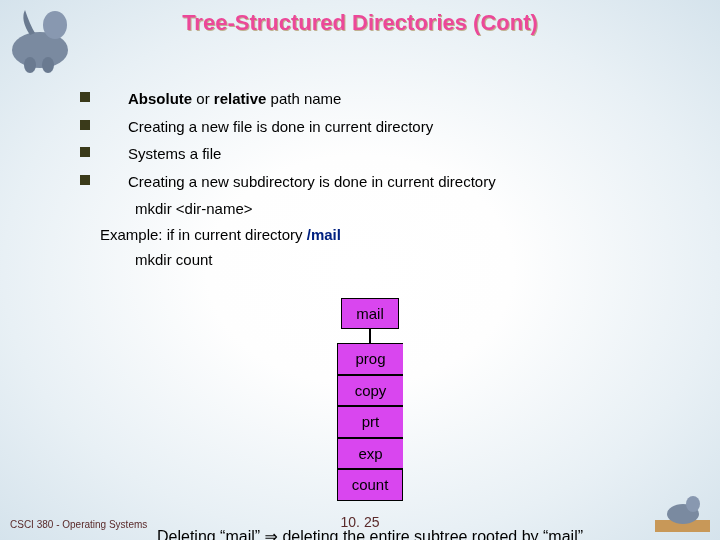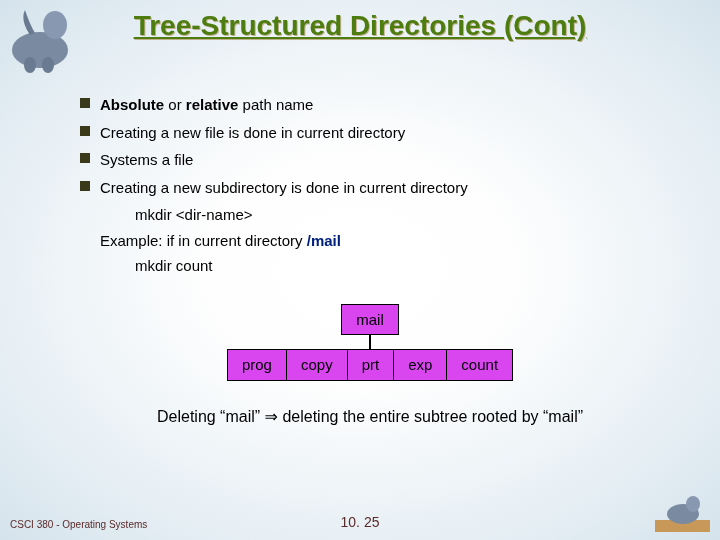--- a/index.html
+++ b/index.html
@@ -21,36 +21,36 @@
   .dino-bottom {
     position: absolute;
     bottom: 8px;
     right: 10px;
     width: 55px;
     height: 40px;
   }
   .title {
     text-align: center;
     padding-top: 10px;
-    font-size: 28px;
+    font-size: 22px;
     font-weight: bold;
-    color: #4d7c0f;
-    text-decoration: underline;
+    color: #ec4899;
     text-shadow: 1px 1px 0 #c0b090;
   }
   .content {
     margin: 50px 60px 0 80px;
     font-size: 15px;
     color: #000;
     line-height: 1.7;
   }
   .bullet-row {
     display: flex;
     align-items: flex-start;
     margin-bottom: 2px;
+    gap: 28px;
   }
   .bullet {
     width: 10px;
     height: 10px;
     background: #3a3a1a;
     margin-right: 10px;
     margin-top: 6px;
     flex-shrink: 0;
   }
   .indent {
@@ -68,20 +68,21 @@
   }
   .tree-box {
     border: 1.5px solid #000;
     background: #d946ef;
     padding: 2px 14px;
     font-size: 15px;
     text-align: center;
   }
   .tree-row {
     display: flex;
+    flex-direction: column;
   }
   .tree-row .tree-box {
     border-right: none;
   }
   .tree-row .tree-box:last-child {
     border-right: 1.5px solid #000;
   }
   .connector {
     width: 1.5px;
     height: 14px;

